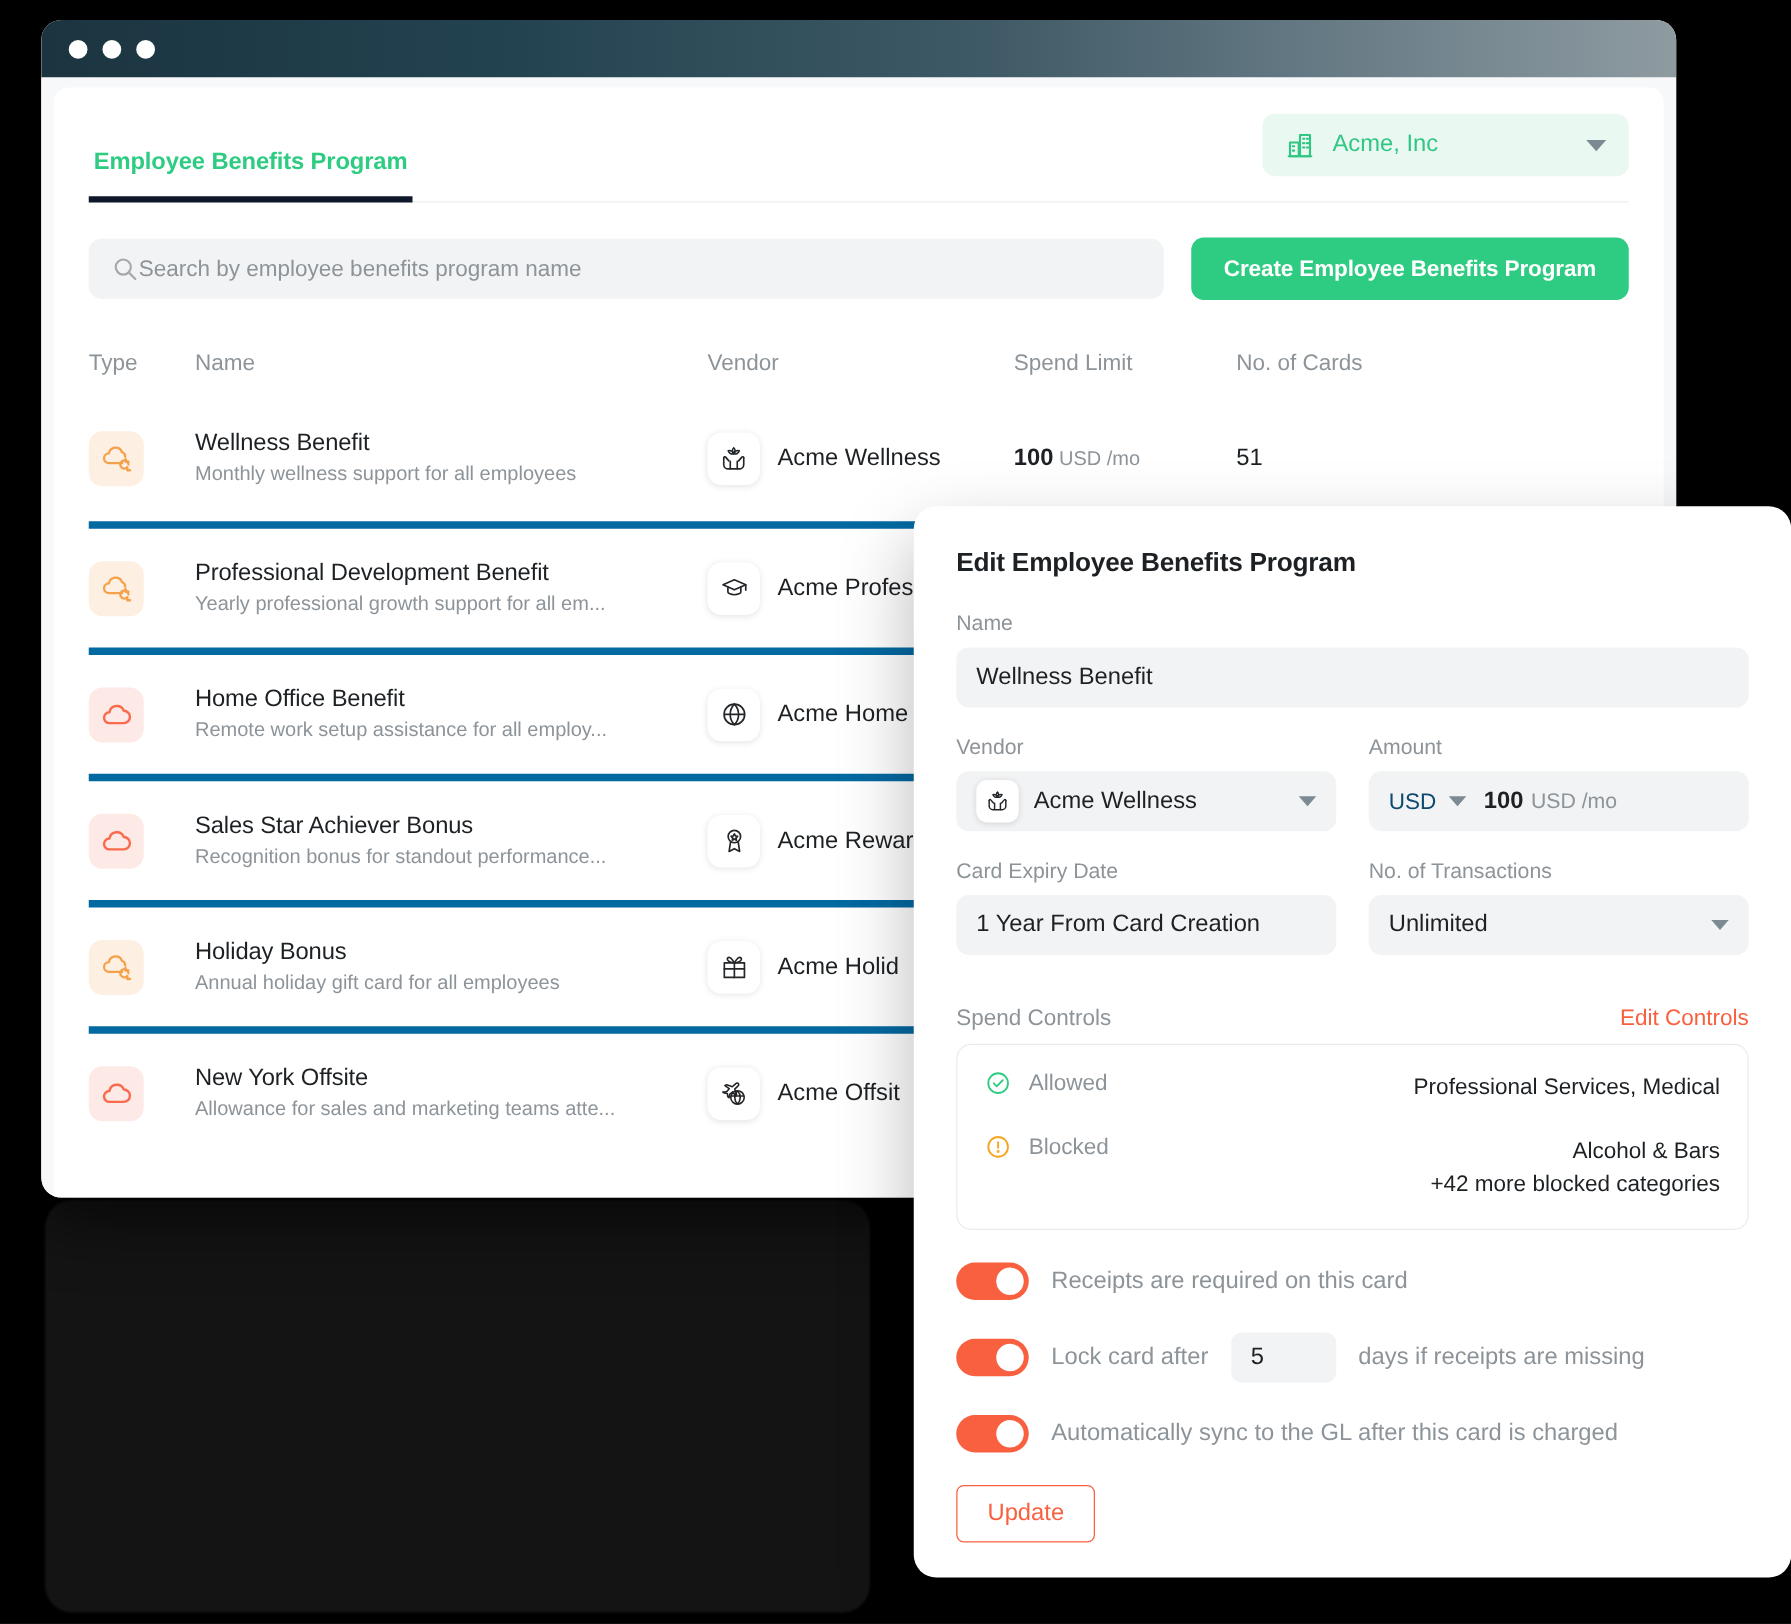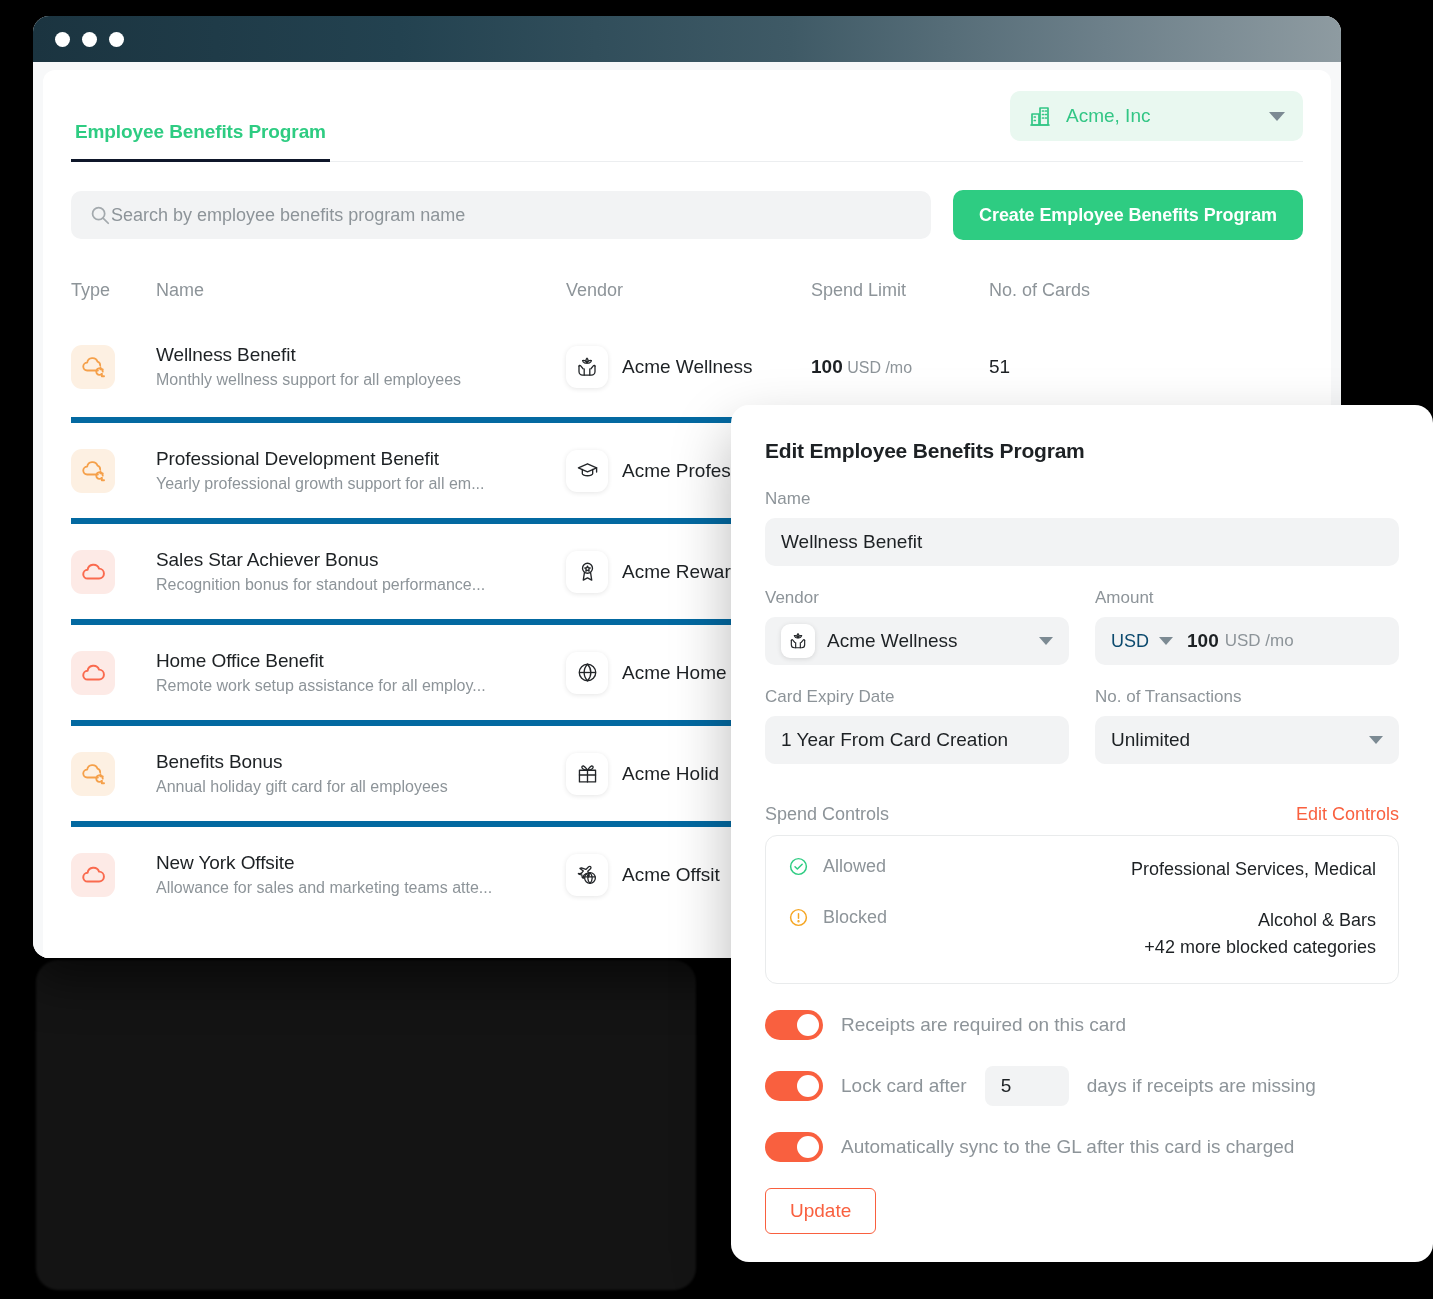--- a/index.html
+++ b/index.html
@@ -53,21 +53,21 @@
 
   
   .tabrow {
     display: flex; align-items: flex-end; justify-content: space-between;
     border-bottom: 1px solid #eceef0;
     height: 92px;
   }
   .tab {
     font-size: 19px; font-weight: bold; color: #2ecc82;
     padding: 0 4px 16px 4px;
-    border-bottom: 3px solid #0f172a;
+    border-bottom: 5px solid #0f172a;
     margin-bottom: -1px;
     letter-spacing: -0.1px;
     margin-top: 36px;
   }
   .org-select {
     display: flex; align-items: center; gap: 14px;
     background: #e9f8f0; border-radius: 10px;
     height: 50px; min-width: 293px; padding: 0 18px;
     margin-bottom: 20px;
   }
@@ -312,82 +312,82 @@
 
           <div class="row">
             <div class="c-type">
               <div class="typebox onetime">
                 <svg class="icon" width="26" height="26" viewBox="0 0 24 24" fill="none" stroke="#fa6a4e" stroke-width="1.8" stroke-linecap="round" stroke-linejoin="round">
                   <path d="M17.5 18H7A4 4 0 017 10a5.5 5.5 0 0110.6-1.1A3.9 3.9 0 0117.5 18z"></path>
                 </svg>
               </div>
             </div>
             <div class="c-name">
+              <div class="name-main">Home Office Benefit</div>
+              <div class="name-sub">Remote work setup assistance for all employ...</div>
+            </div>
+            <div class="c-vendor vendor-cell">
+              <span class="vendor-ic">
+                <svg class="icon" width="23" height="23" viewBox="0 0 24 24" fill="none" stroke="#232629" stroke-width="1.4">
+                  <circle cx="12" cy="12" r="8.6"></circle>
+                    <path d="M3.4 12h17.2"></path>
+                  <path d="M12 3.4c2.3 2.4 3.5 5.4 3.5 8.6S14.3 18.2 12 20.6c-2.3-2.4-3.5-5.4-3.5-8.6S9.7 5.8 12 3.4z"></path>
+                </svg>
+              </span>
+              <span class="vendor-name">Acme Home</span>
+            </div>
+            <div class="c-spend">
+              <span class="spend-amt"></span>
+              <span class="spend-unit"></span>
+            </div>
+            <div class="c-cards cards-count"></div>
+          </div>
+
+          <div class="row">
+            <div class="c-type">
+              <div class="typebox onetime">
+                <svg class="icon" width="26" height="26" viewBox="0 0 24 24" fill="none" stroke="#fa6a4e" stroke-width="1.8" stroke-linecap="round" stroke-linejoin="round">
+                  <path d="M17.5 18H7A4 4 0 017 10a5.5 5.5 0 0110.6-1.1A3.9 3.9 0 0117.5 18z"></path>
+                </svg>
+              </div>
+            </div>
+            <div class="c-name">
               <div class="name-main">Sales Star Achiever Bonus</div>
               <div class="name-sub">Recognition bonus for standout performance...</div>
             </div>
             <div class="c-vendor vendor-cell">
               <span class="vendor-ic">
                 <svg class="icon" width="23" height="23" viewBox="0 0 24 24" fill="none" stroke="#232629" stroke-width="1.4" stroke-linecap="round" stroke-linejoin="round">
                   <circle cx="12" cy="8.6" r="5.2"></circle>
                   <path d="M12 6.4l.85 1.7 1.9.28-1.37 1.33.32 1.88L12 10.7l-1.7.89.32-1.88L9.25 8.38l1.9-.28L12 6.4z"></path>
                   <path d="M8.8 13.2L7.6 21l4.4-2.3 4.4 2.3-1.2-7.8"></path>
                 </svg>
               </span>
               <span class="vendor-name">Acme Rewar</span>
-            </div>
-            <div class="c-spend">
-              <span class="spend-amt"></span>
-              <span class="spend-unit"></span>
-            </div>
-            <div class="c-cards cards-count"></div>
-          </div>
-
-          <div class="row">
-            <div class="c-type">
-              <div class="typebox onetime">
-                <svg class="icon" width="26" height="26" viewBox="0 0 24 24" fill="none" stroke="#fa6a4e" stroke-width="1.8" stroke-linecap="round" stroke-linejoin="round">
-                  <path d="M17.5 18H7A4 4 0 017 10a5.5 5.5 0 0110.6-1.1A3.9 3.9 0 0117.5 18z"></path>
-                </svg>
-              </div>
-            </div>
-            <div class="c-name">
-              <div class="name-main">Home Office Benefit</div>
-              <div class="name-sub">Remote work setup assistance for all employ...</div>
-            </div>
-            <div class="c-vendor vendor-cell">
-              <span class="vendor-ic">
-                <svg class="icon" width="23" height="23" viewBox="0 0 24 24" fill="none" stroke="#232629" stroke-width="1.4">
-                  <circle cx="12" cy="12" r="8.6"></circle>
-                    <path d="M3.4 12h17.2"></path>
-                  <path d="M12 3.4c2.3 2.4 3.5 5.4 3.5 8.6S14.3 18.2 12 20.6c-2.3-2.4-3.5-5.4-3.5-8.6S9.7 5.8 12 3.4z"></path>
-                </svg>
-              </span>
-              <span class="vendor-name">Acme Home</span>
             </div>
             <div class="c-spend">
               <span class="spend-amt"></span>
               <span class="spend-unit"></span>
             </div>
             <div class="c-cards cards-count"></div>
           </div>
 
           <div class="row">
             <div class="c-type">
               <div class="typebox recurring">
                 <svg class="icon" width="26" height="26" viewBox="0 0 24 24" fill="none" stroke="#f5a04a" stroke-width="1.7" stroke-linecap="round" stroke-linejoin="round">
                   <path d="M16.5 15.2H6.6A3.6 3.6 0 016.6 8a5 5 0 019.6-1 3.6 3.6 0 012.4 3.5"></path>
                   <path d="M21 16.3a3 3 0 10-.9 2.1"></path>
                     <path d="M20.1 18.4v2.1h2.1"></path>
                     <path d="M21 14.2h-2.1v-2"></path>
                 </svg>
               </div>
             </div>
             <div class="c-name">
-              <div class="name-main">Benefits Bonus</div>
+              <div class="name-main">Holiday Bonus</div>
               <div class="name-sub">Annual holiday gift card for all employees</div>
             </div>
             <div class="c-vendor vendor-cell">
               <span class="vendor-ic">
                 <svg class="icon" width="23" height="23" viewBox="0 0 24 24" fill="none" stroke="#232629" stroke-width="1.4" stroke-linecap="round" stroke-linejoin="round">
                   <rect x="3.6" y="8.6" width="16.8" height="12.2"></rect>
                   <path d="M12 8.6v12.2M3.6 13.6h16.8"></path>
                   <path d="M12 8.6C10.6 6.3 9.4 4.6 8 4.2c-1.2-.3-2.1.6-1.8 1.7.3 1.3 2.6 2.3 5.8 2.7z"></path>
                   <path d="M12 8.6c1.4-2.3 2.6-4 4-4.4 1.2-.3 2.1.6 1.8 1.7-.3 1.3-2.6 2.3-5.8 2.7z"></path>
                 </svg>

